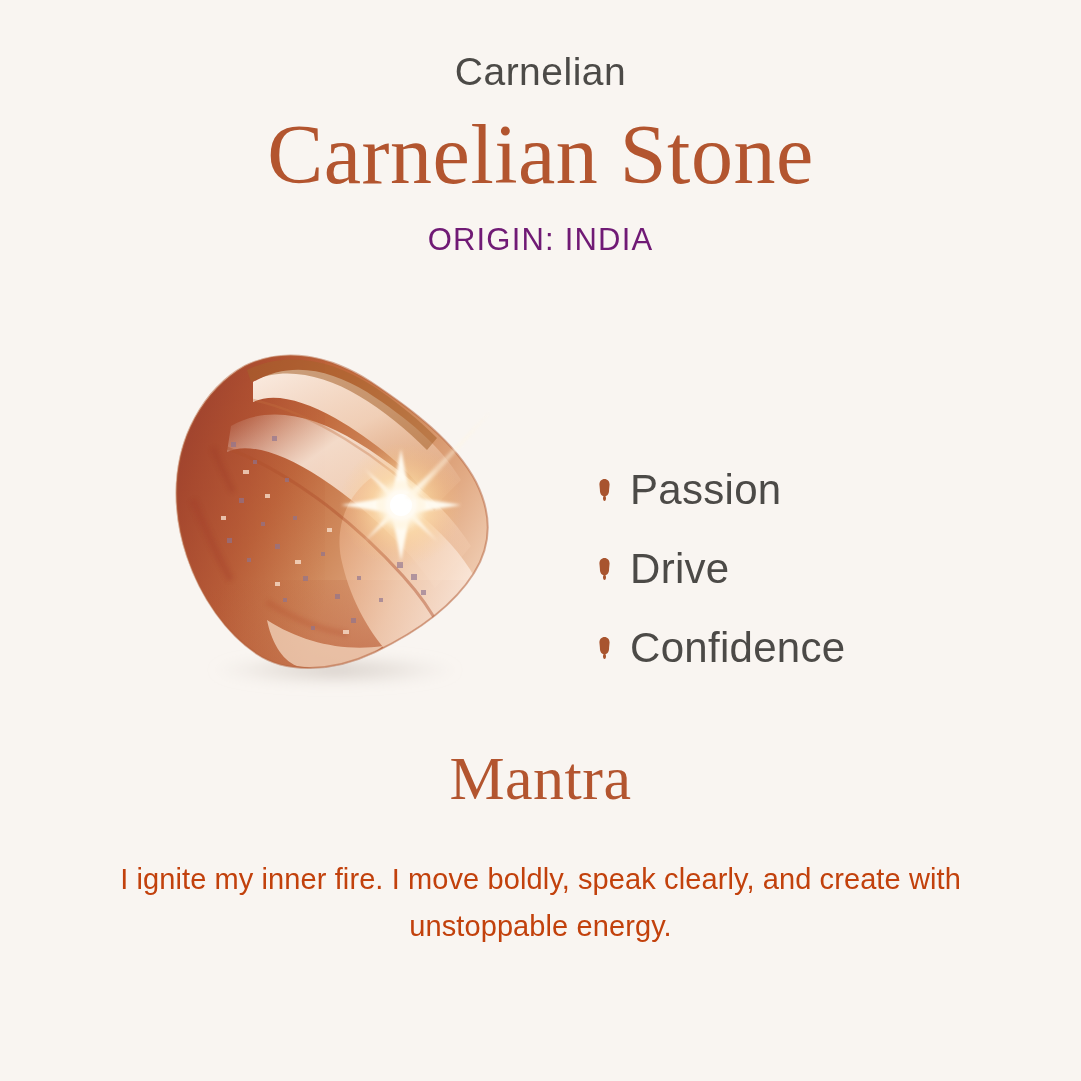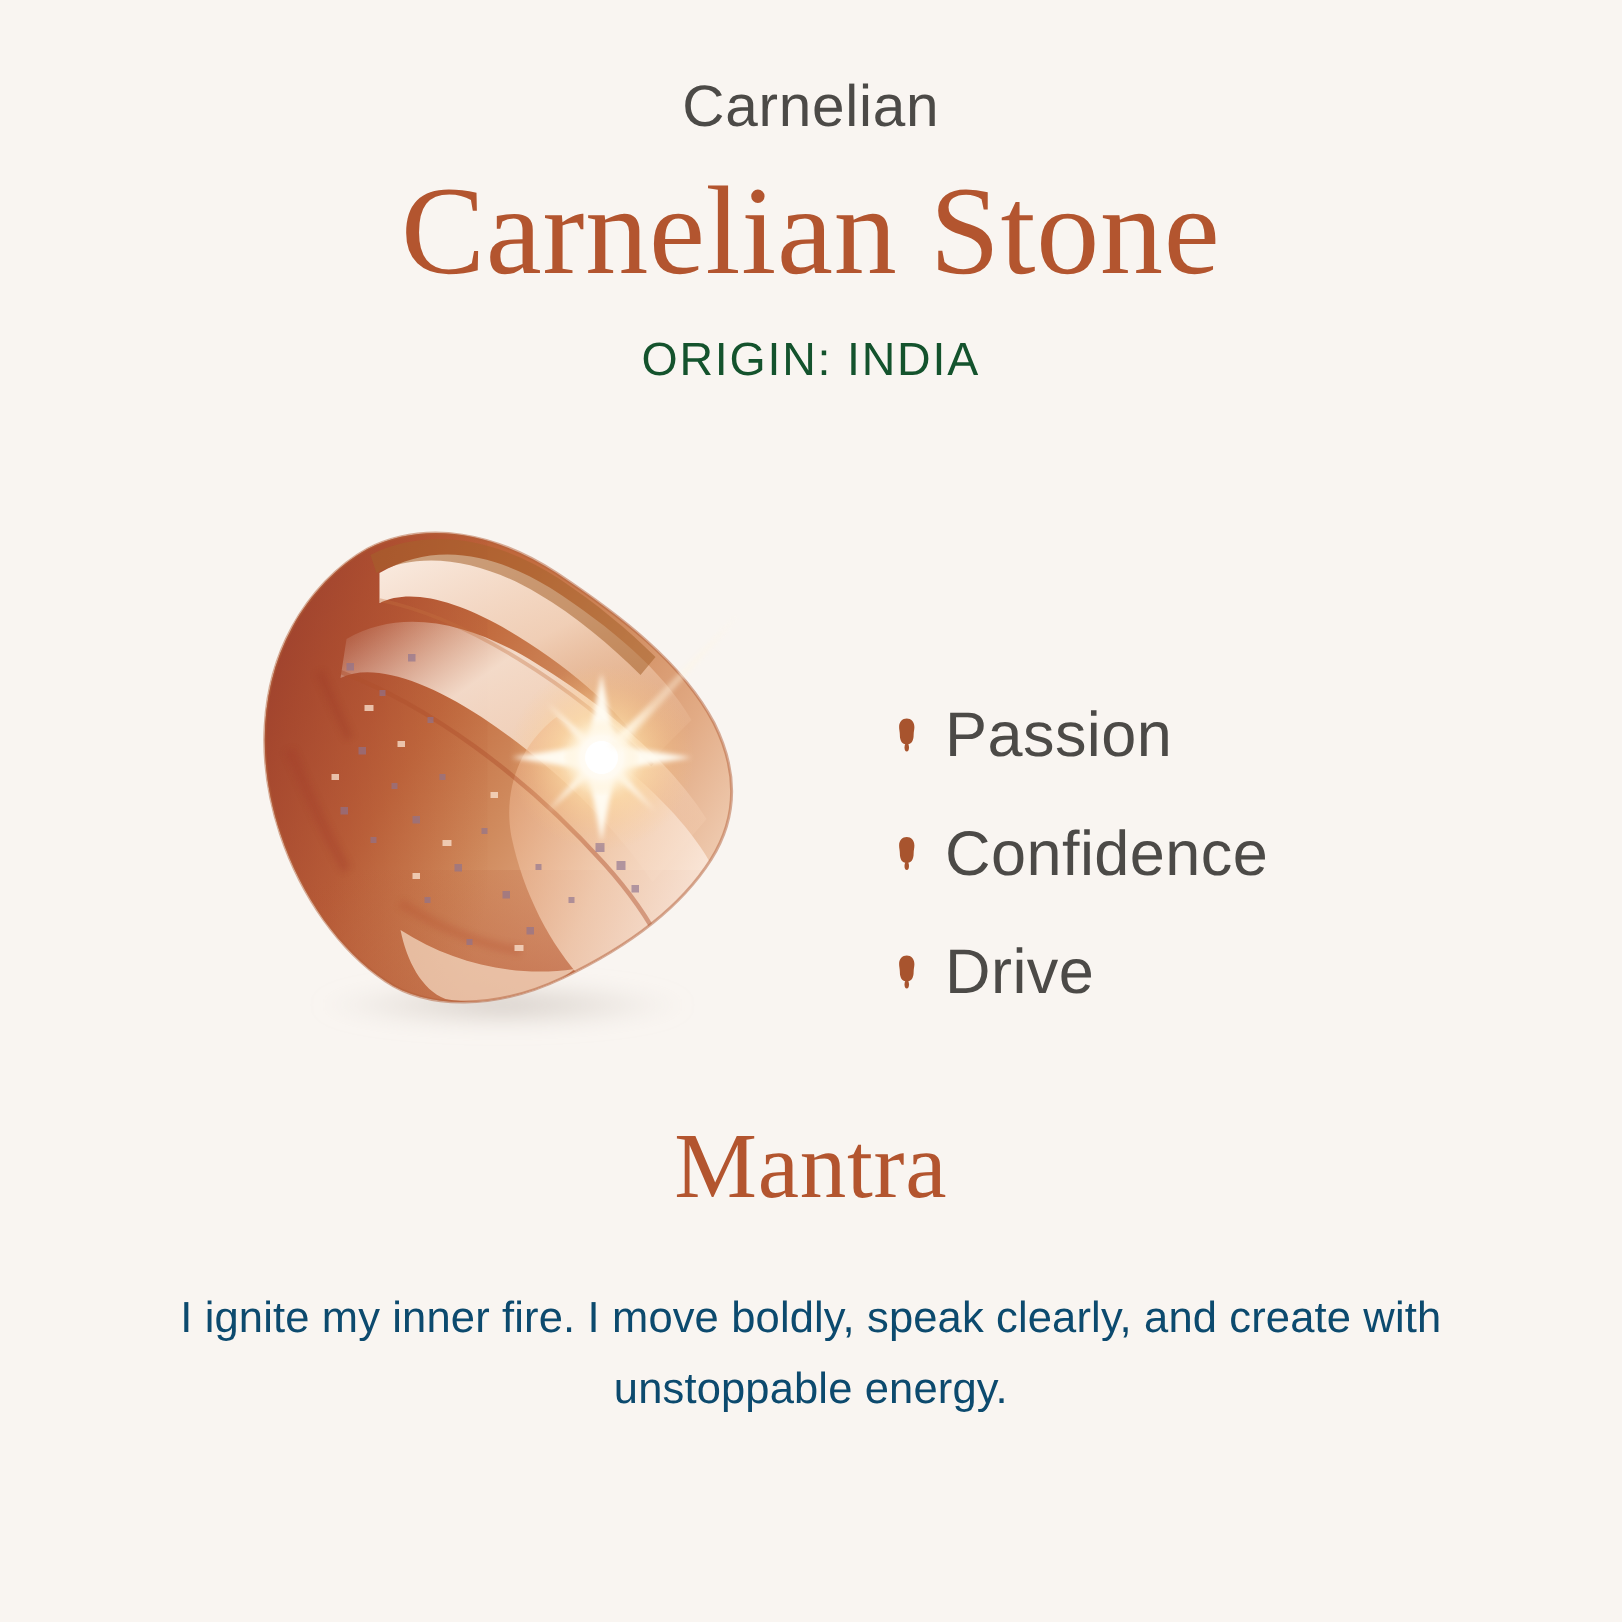--- a/index.html
+++ b/index.html
@@ -48,21 +48,21 @@
     line-height: 1.18;
     margin-top: 12px;
     letter-spacing: 0.5px;
   }
 
   .origin {
     font-family: "Liberation Sans", sans-serif;
     font-size: 31px;
     font-weight: 400;
     letter-spacing: 1.2px;
-    color: #14532d;
+    color: #701a75;
     margin-top: 18px;
   }
 
   
   .middle {
     position: absolute;
     top: 330px;
     left: 0;
     width: 1081px;
     height: 390px;
@@ -133,21 +133,21 @@
     line-height: 1.1;
     letter-spacing: 0.5px;
   }
 
   .mantra-text {
     margin: 44px auto 0 auto;
     width: 870px;
     font-family: "Liberation Sans", sans-serif;
     font-size: 29px;
     font-weight: 300;
-    color: #0c4a6e;
+    color: #c2410c;
     line-height: 1.62;
     letter-spacing: 0.1px;
   }
 </style>
 </head>
 <body>
 
 <div class="card">
 
   <div class="header">
@@ -367,32 +367,32 @@
       </div>
 
       <div class="attr-row">
         <svg class="attr-bullet" viewBox="0 0 17 24">
           <path d="M8.5 1 C11.4 1 13.6 3.2 13.6 6.6 C13.6 8.4 13.1 9.9 13.1 11.8
                    C13.1 15.9 11.6 18.3 8.5 18.3 C5.4 18.3 3.9 15.9 3.9 11.8
                    C3.9 9.9 3.4 8.4 3.4 6.6 C3.4 3.2 5.6 1 8.5 1 Z" fill="#a8542e"></path>
           <path d="M8.5 17.4 C9.4 17.4 10 18.8 10 20.3 C10 21.9 9.4 23 8.5 23
                    C7.6 23 7 21.9 7 20.3 C7 18.8 7.6 17.4 8.5 17.4 Z" fill="#a8542e"></path>
         </svg>
-        <span class="attr-label">Confidence</span>
+        <span class="attr-label">Drive</span>
       </div>
 
       <div class="attr-row">
         <svg class="attr-bullet" viewBox="0 0 17 24">
           <path d="M8.5 1 C11.4 1 13.6 3.2 13.6 6.6 C13.6 8.4 13.1 9.9 13.1 11.8
                    C13.1 15.9 11.6 18.3 8.5 18.3 C5.4 18.3 3.9 15.9 3.9 11.8
                    C3.9 9.9 3.4 8.4 3.4 6.6 C3.4 3.2 5.6 1 8.5 1 Z" fill="#a8542e"></path>
           <path d="M8.5 17.4 C9.4 17.4 10 18.8 10 20.3 C10 21.9 9.4 23 8.5 23
                    C7.6 23 7 21.9 7 20.3 C7 18.8 7.6 17.4 8.5 17.4 Z" fill="#a8542e"></path>
         </svg>
-        <span class="attr-label">Drive</span>
+        <span class="attr-label">Confidence</span>
       </div>
 
     </div>
   </div>
 
   <div class="mantra-block">
     <div class="mantra-heading">Mantra</div>
     <div class="mantra-text">I ignite my inner fire. I move boldly, speak clearly, and create with unstoppable energy.</div>
   </div>
 

